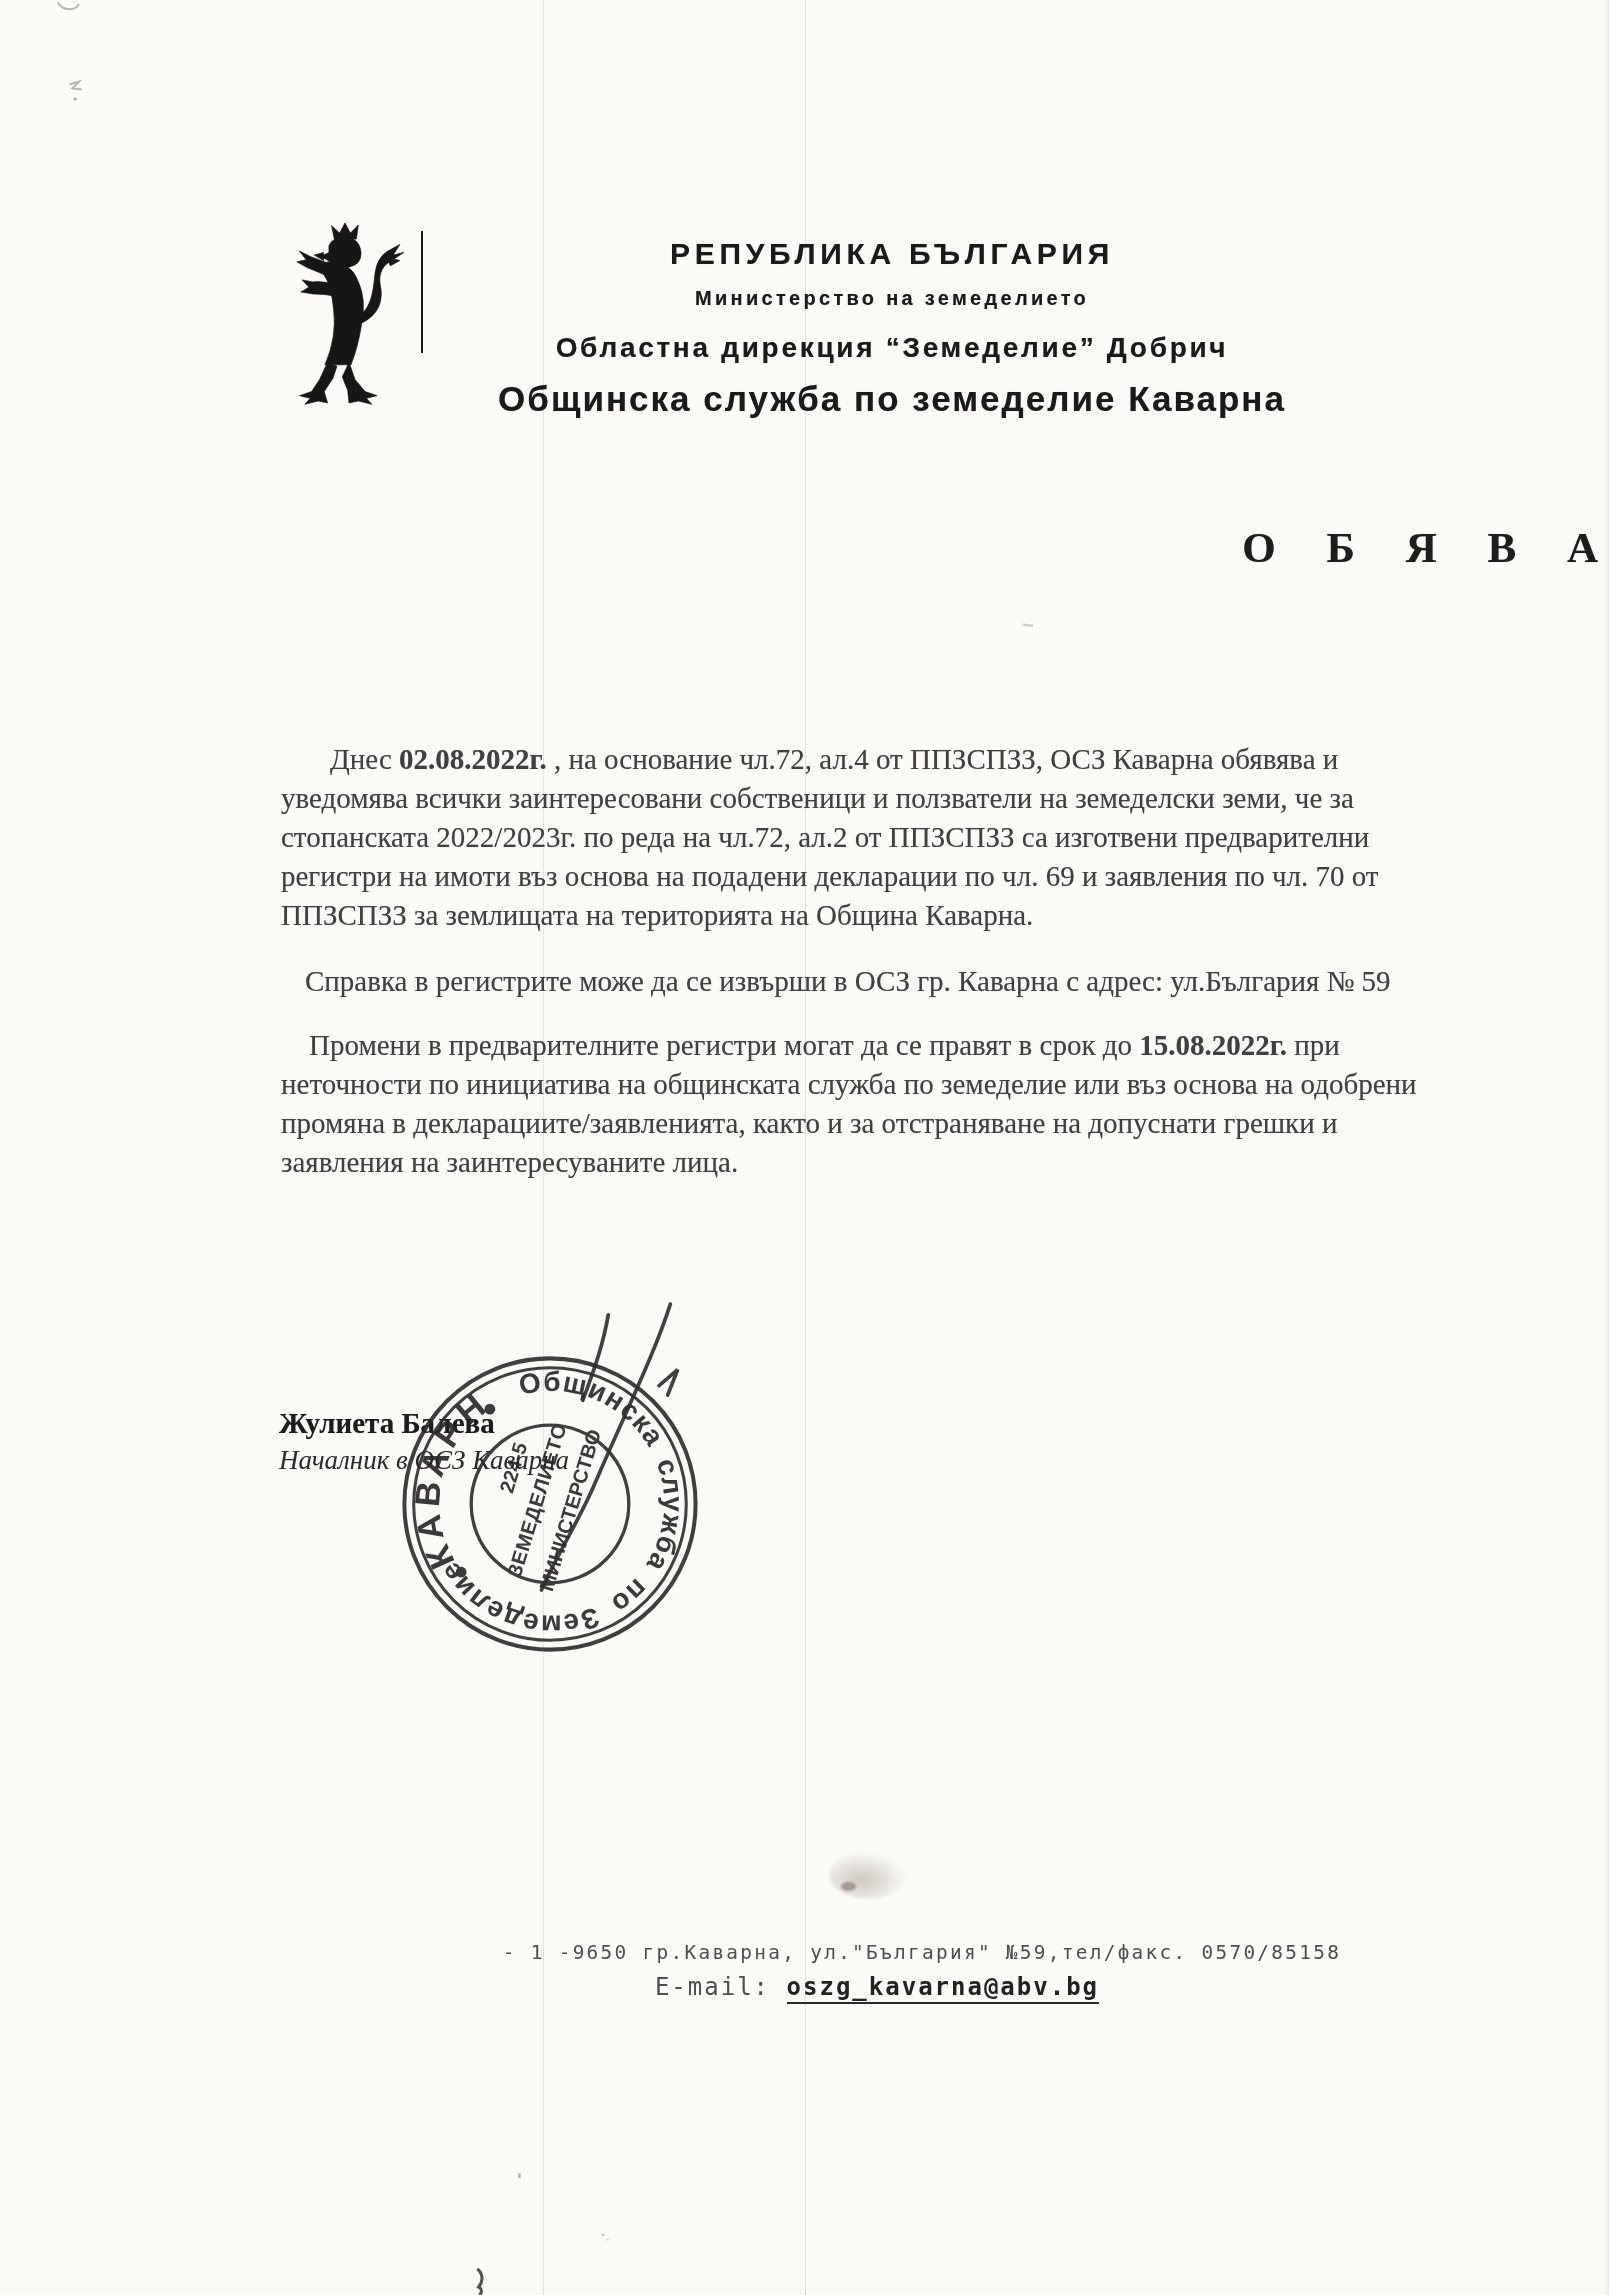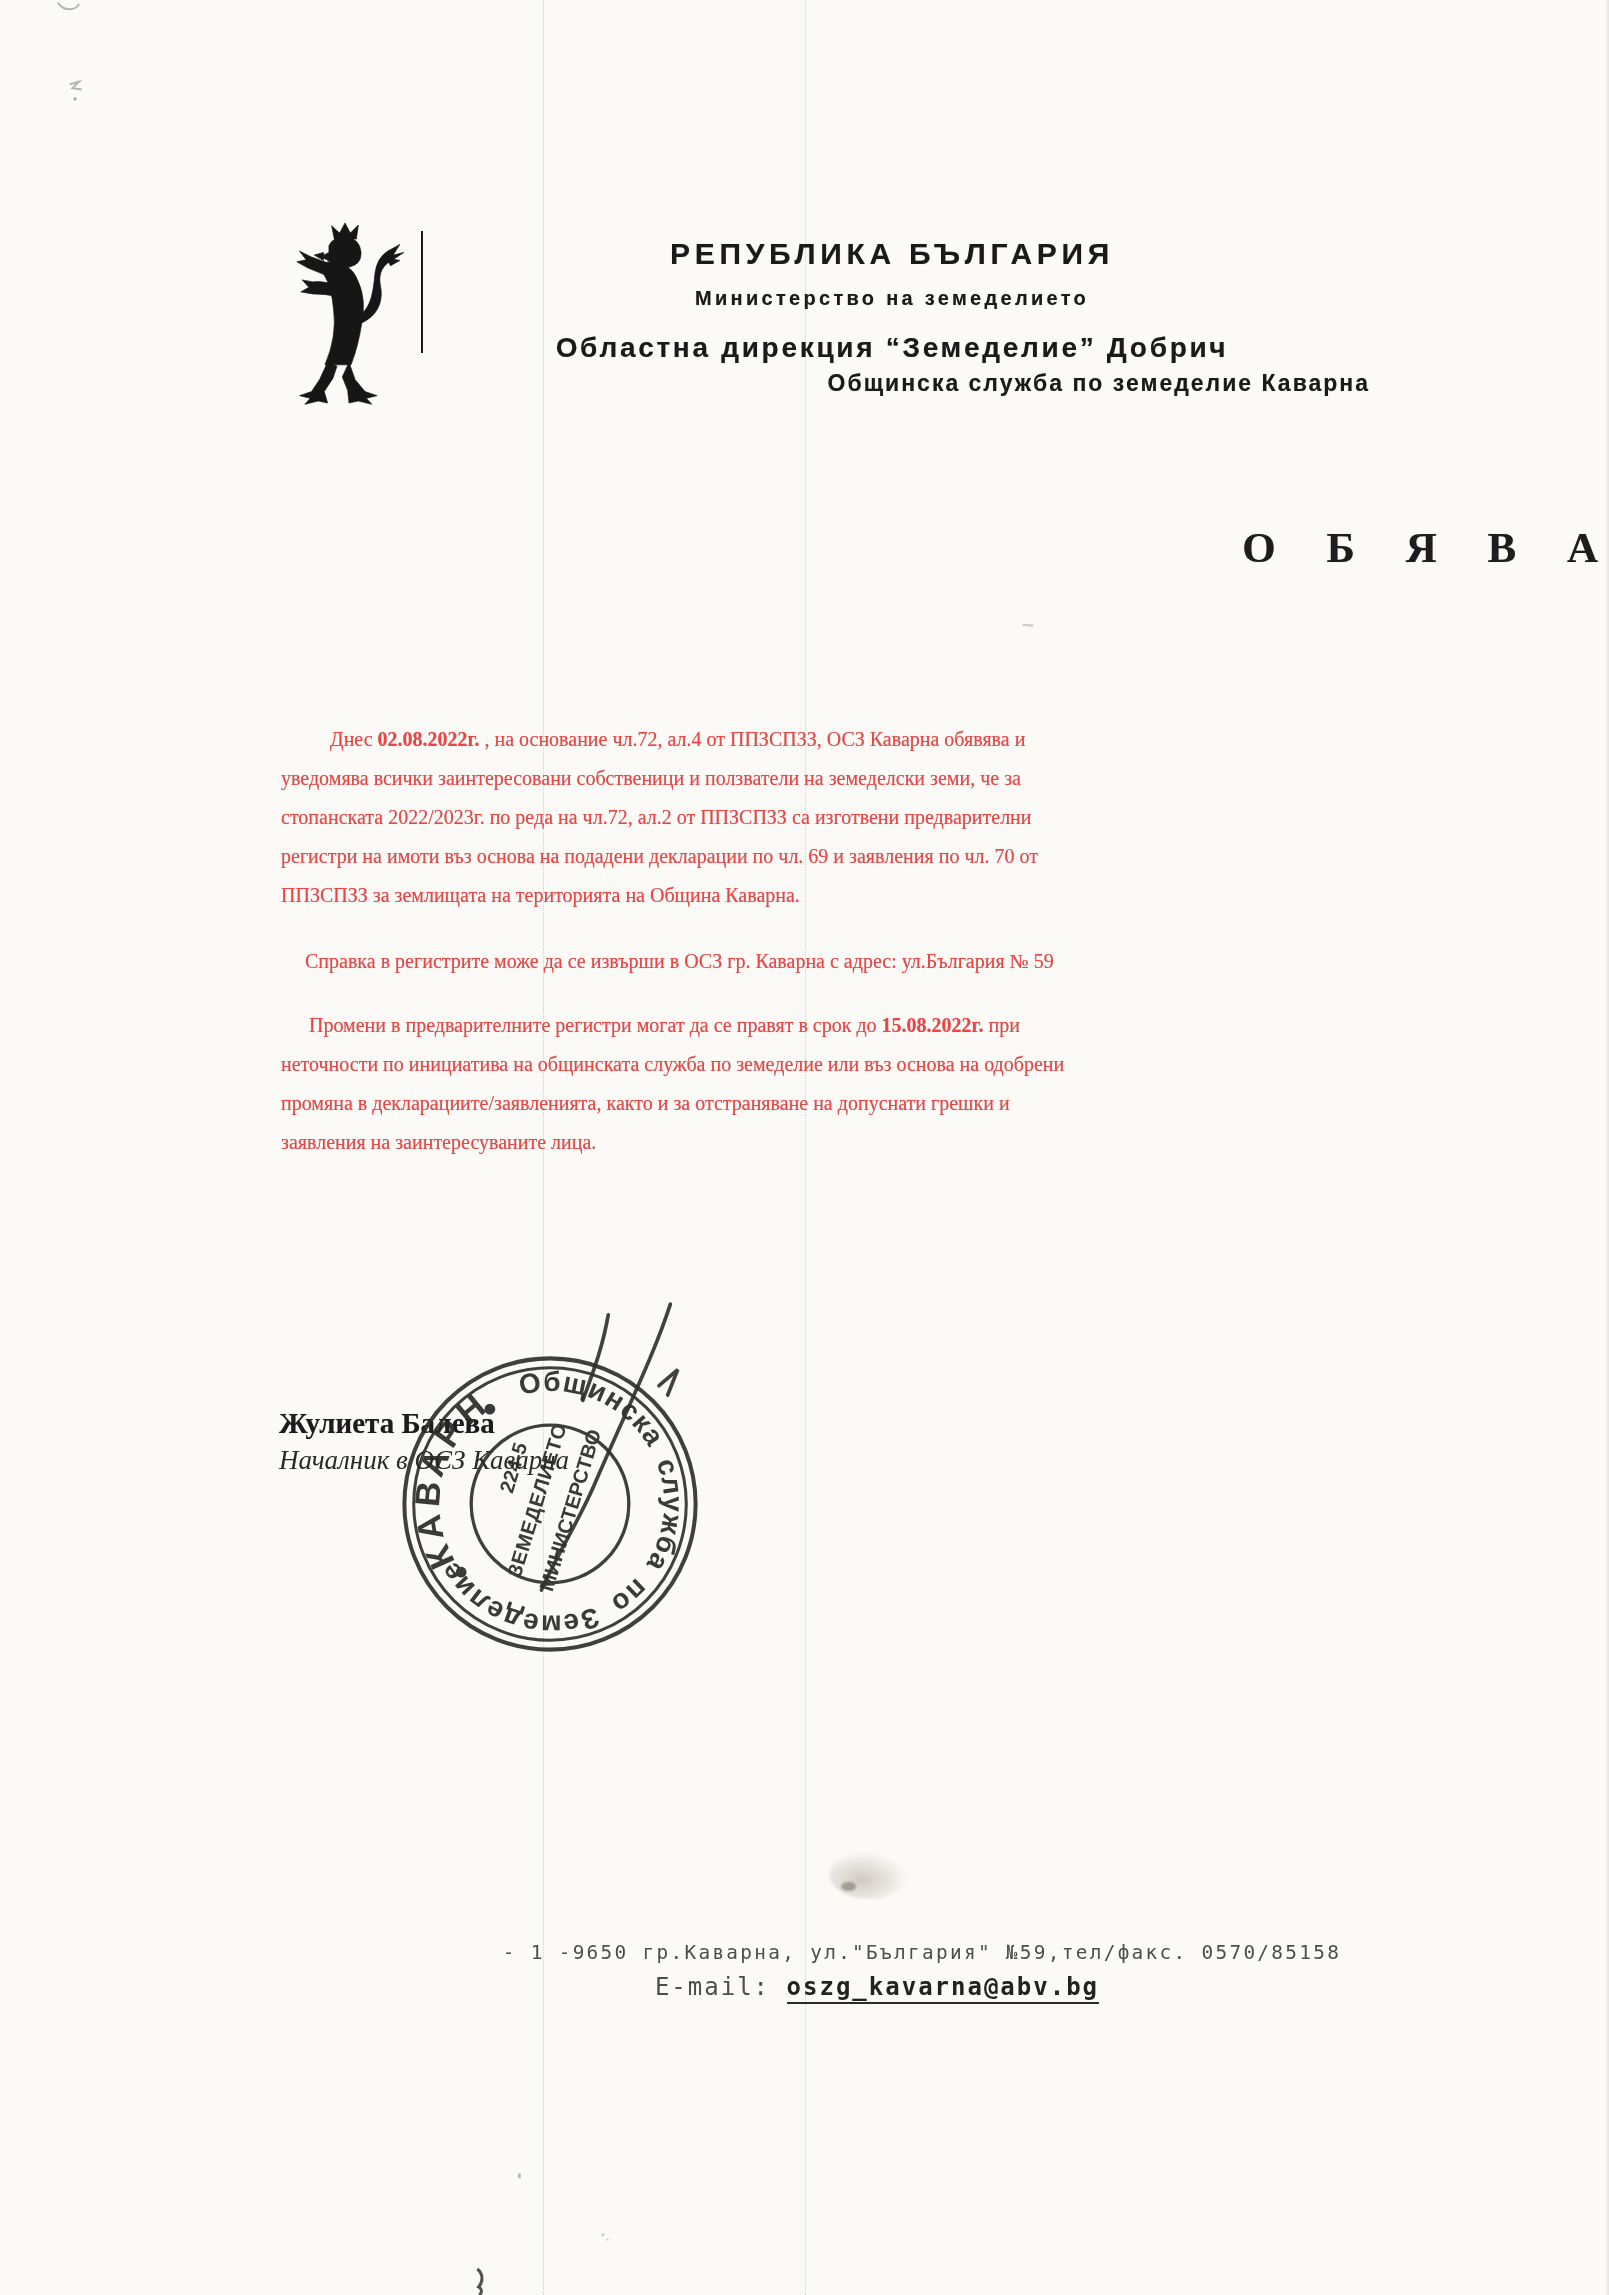--- a/index.html
+++ b/index.html
@@ -21,28 +21,28 @@
   
   .lion{position:absolute;left:286px;top:223px;}
   .head-divider{position:absolute;left:421px;top:231px;width:2.3px;height:122px;background:#1b1b1b;}
   .head-lines{position:absolute;left:414px;top:0;width:956px;text-align:center;
     font-family:"Liberation Sans", sans-serif;font-weight:bold;color:#1a1a1a;
     text-shadow:0 0 0.7px rgba(0,0,0,.4);}
   .hl{position:absolute;left:0;width:100%;white-space:nowrap;}
   .hl1{top:237px;font-size:30px;letter-spacing:4.7px;}
   .hl2{top:287px;font-size:20px;letter-spacing:3.3px;}
   .hl3{top:332px;font-size:28px;letter-spacing:2.7px;}
-  .hl4{top:370px;font-size:23px;letter-spacing:2px;text-align:right;}
+  .hl4{top:379px;font-size:35px;letter-spacing:2px;}
   
   .doc-title{position:absolute;left:0;top:523px;width:1610px;text-align:right;
     font-size:43px;font-weight:bold;letter-spacing:12px;word-spacing:16px;color:#1d1d1d;
     text-shadow:0 0 0.7px rgba(0,0,0,.45);}
   
-  .body-text{position:absolute;left:281px;top:720px;width:1109px;
-    font-size:20px;color:#ef4444;text-shadow:0 0 0.7px rgba(0,0,0,.3);}
+  .body-text{position:absolute;left:281px;top:740px;width:1109px;
+    font-size:29px;color:#404040;text-shadow:0 0 0.7px rgba(0,0,0,.3);}
   .para{margin:0 0 25.4px 0;}
   .para.p1{margin-bottom:27px;}
   .bline{height:39px;line-height:39px;white-space:nowrap;}
   .para.p1 .bline:first-child{text-indent:49px;}
   .para.p2 .bline:first-child{text-indent:28px;}
   .para.p3 .bline:first-child{text-indent:24px;}
   .para.p4 .bline:first-child{text-indent:28px;}
   .bold{font-weight:bold;}
   
   .sig-name{position:absolute;left:279px;top:1407px;font-size:29px;font-weight:bold;color:#1c1c1c;

